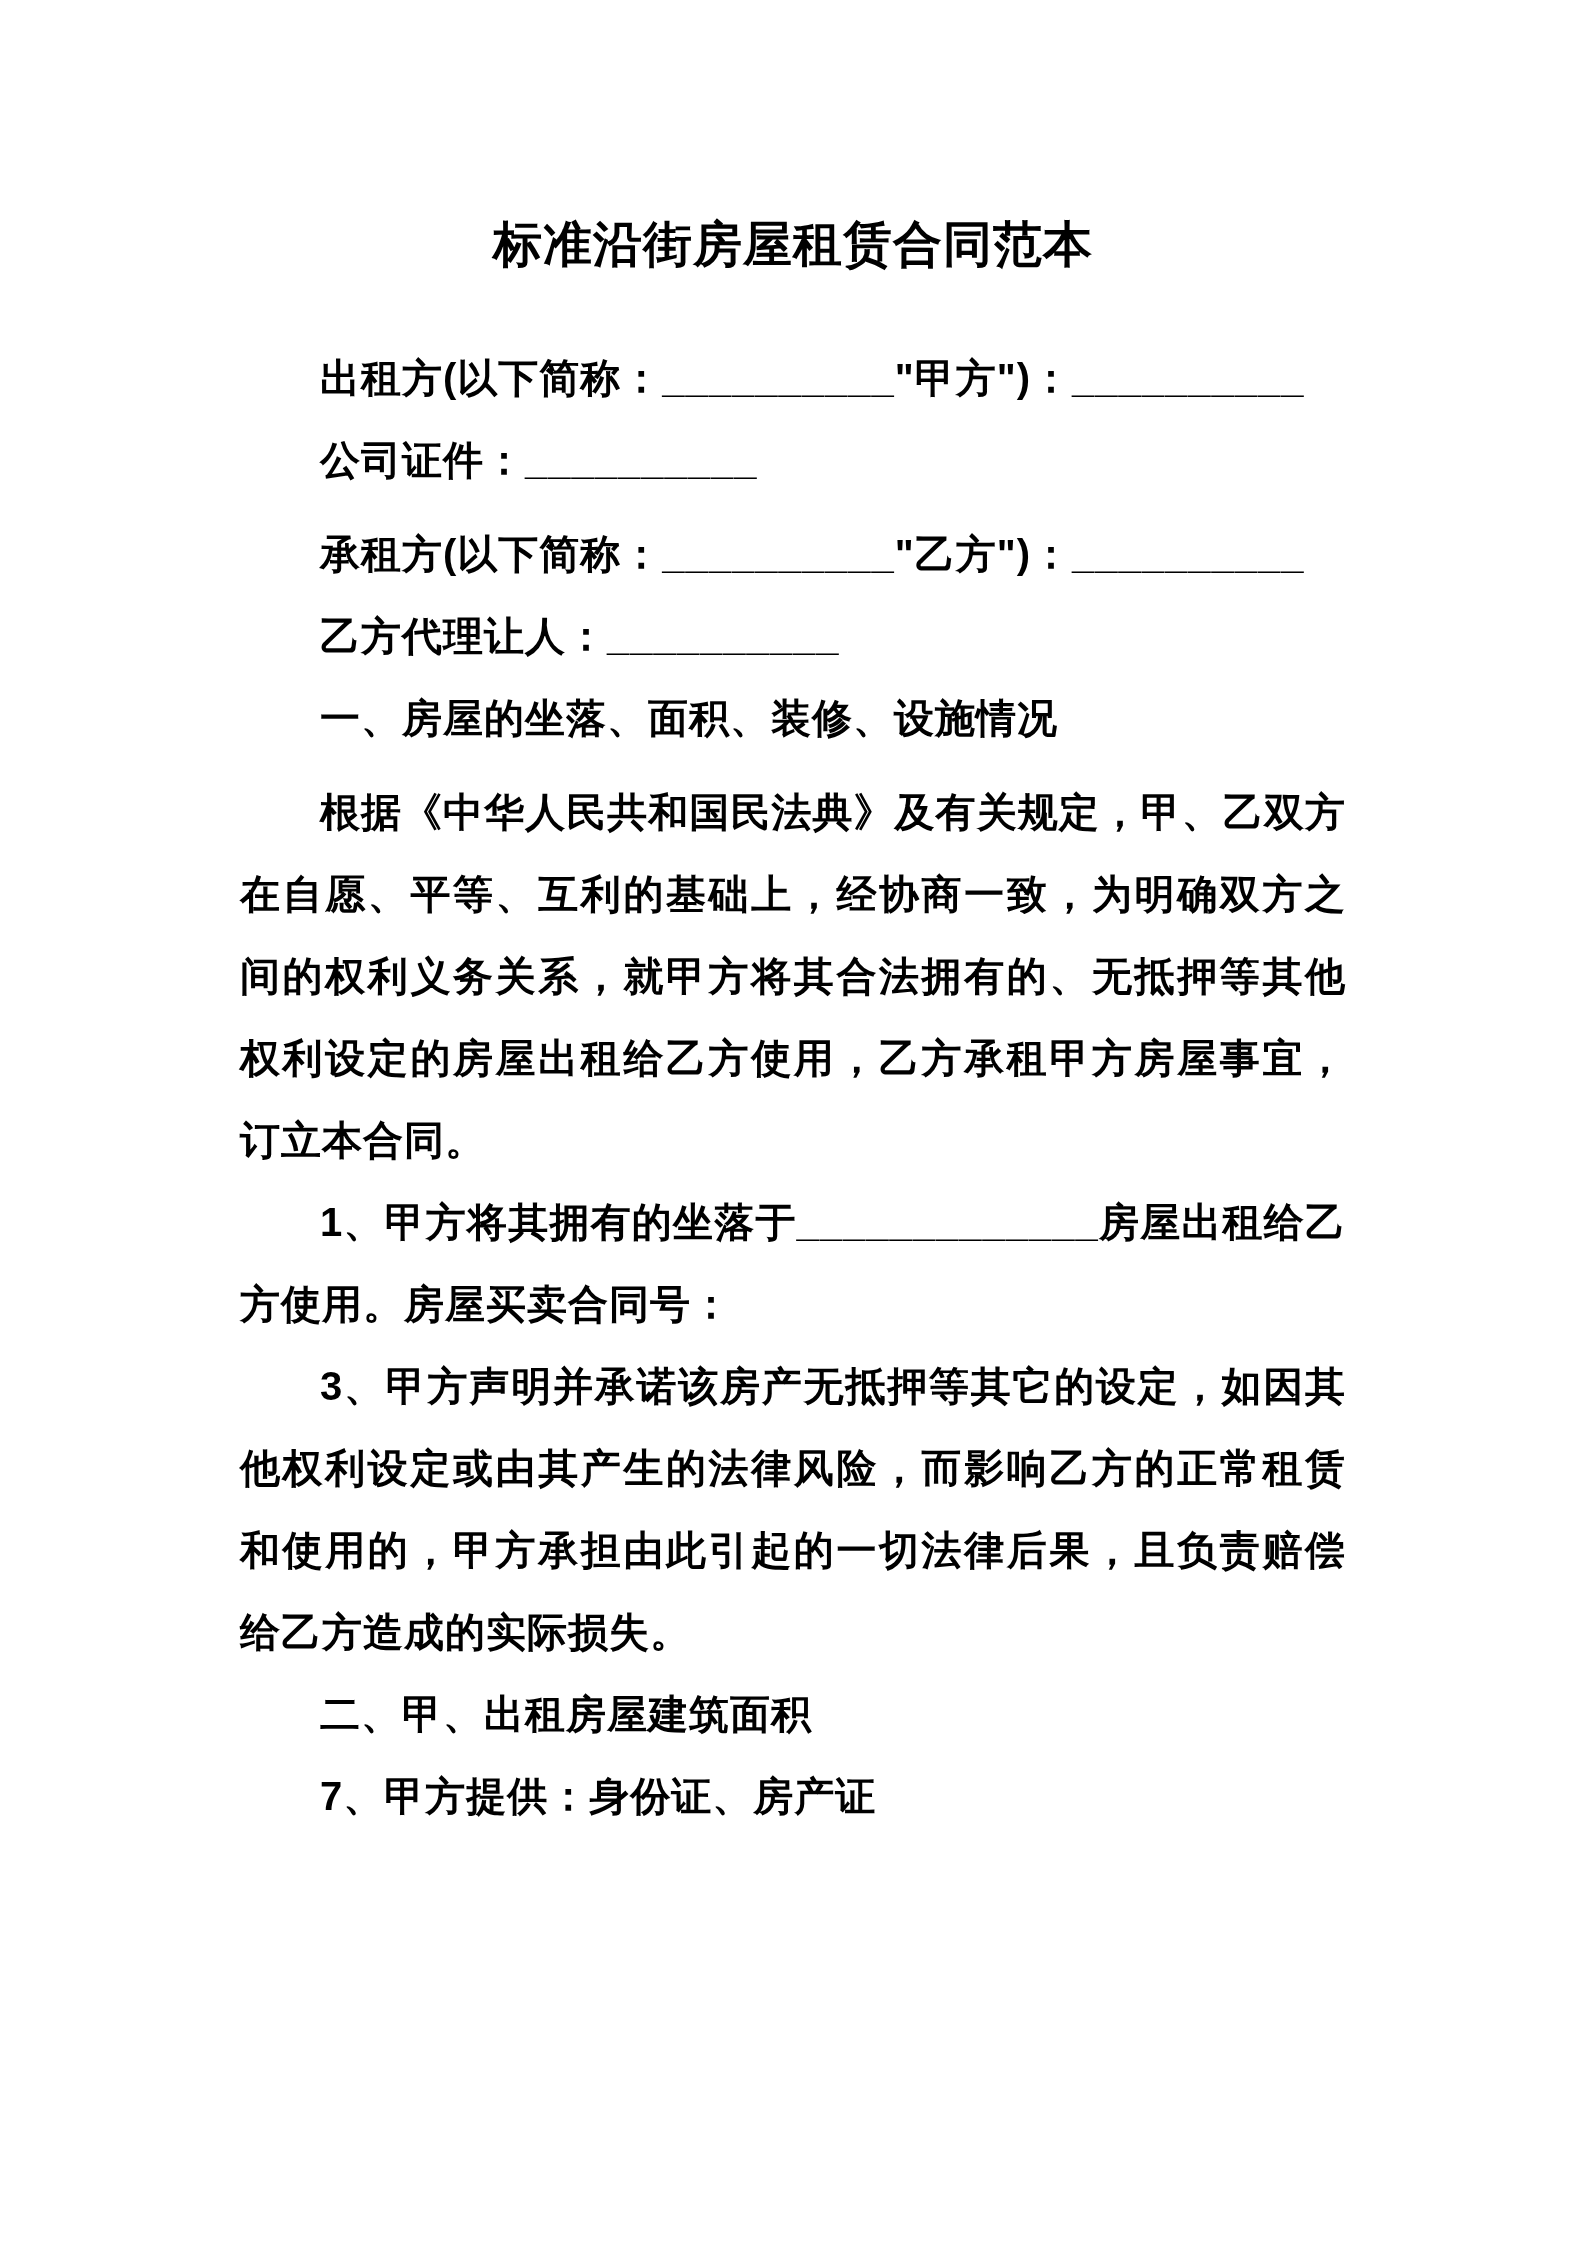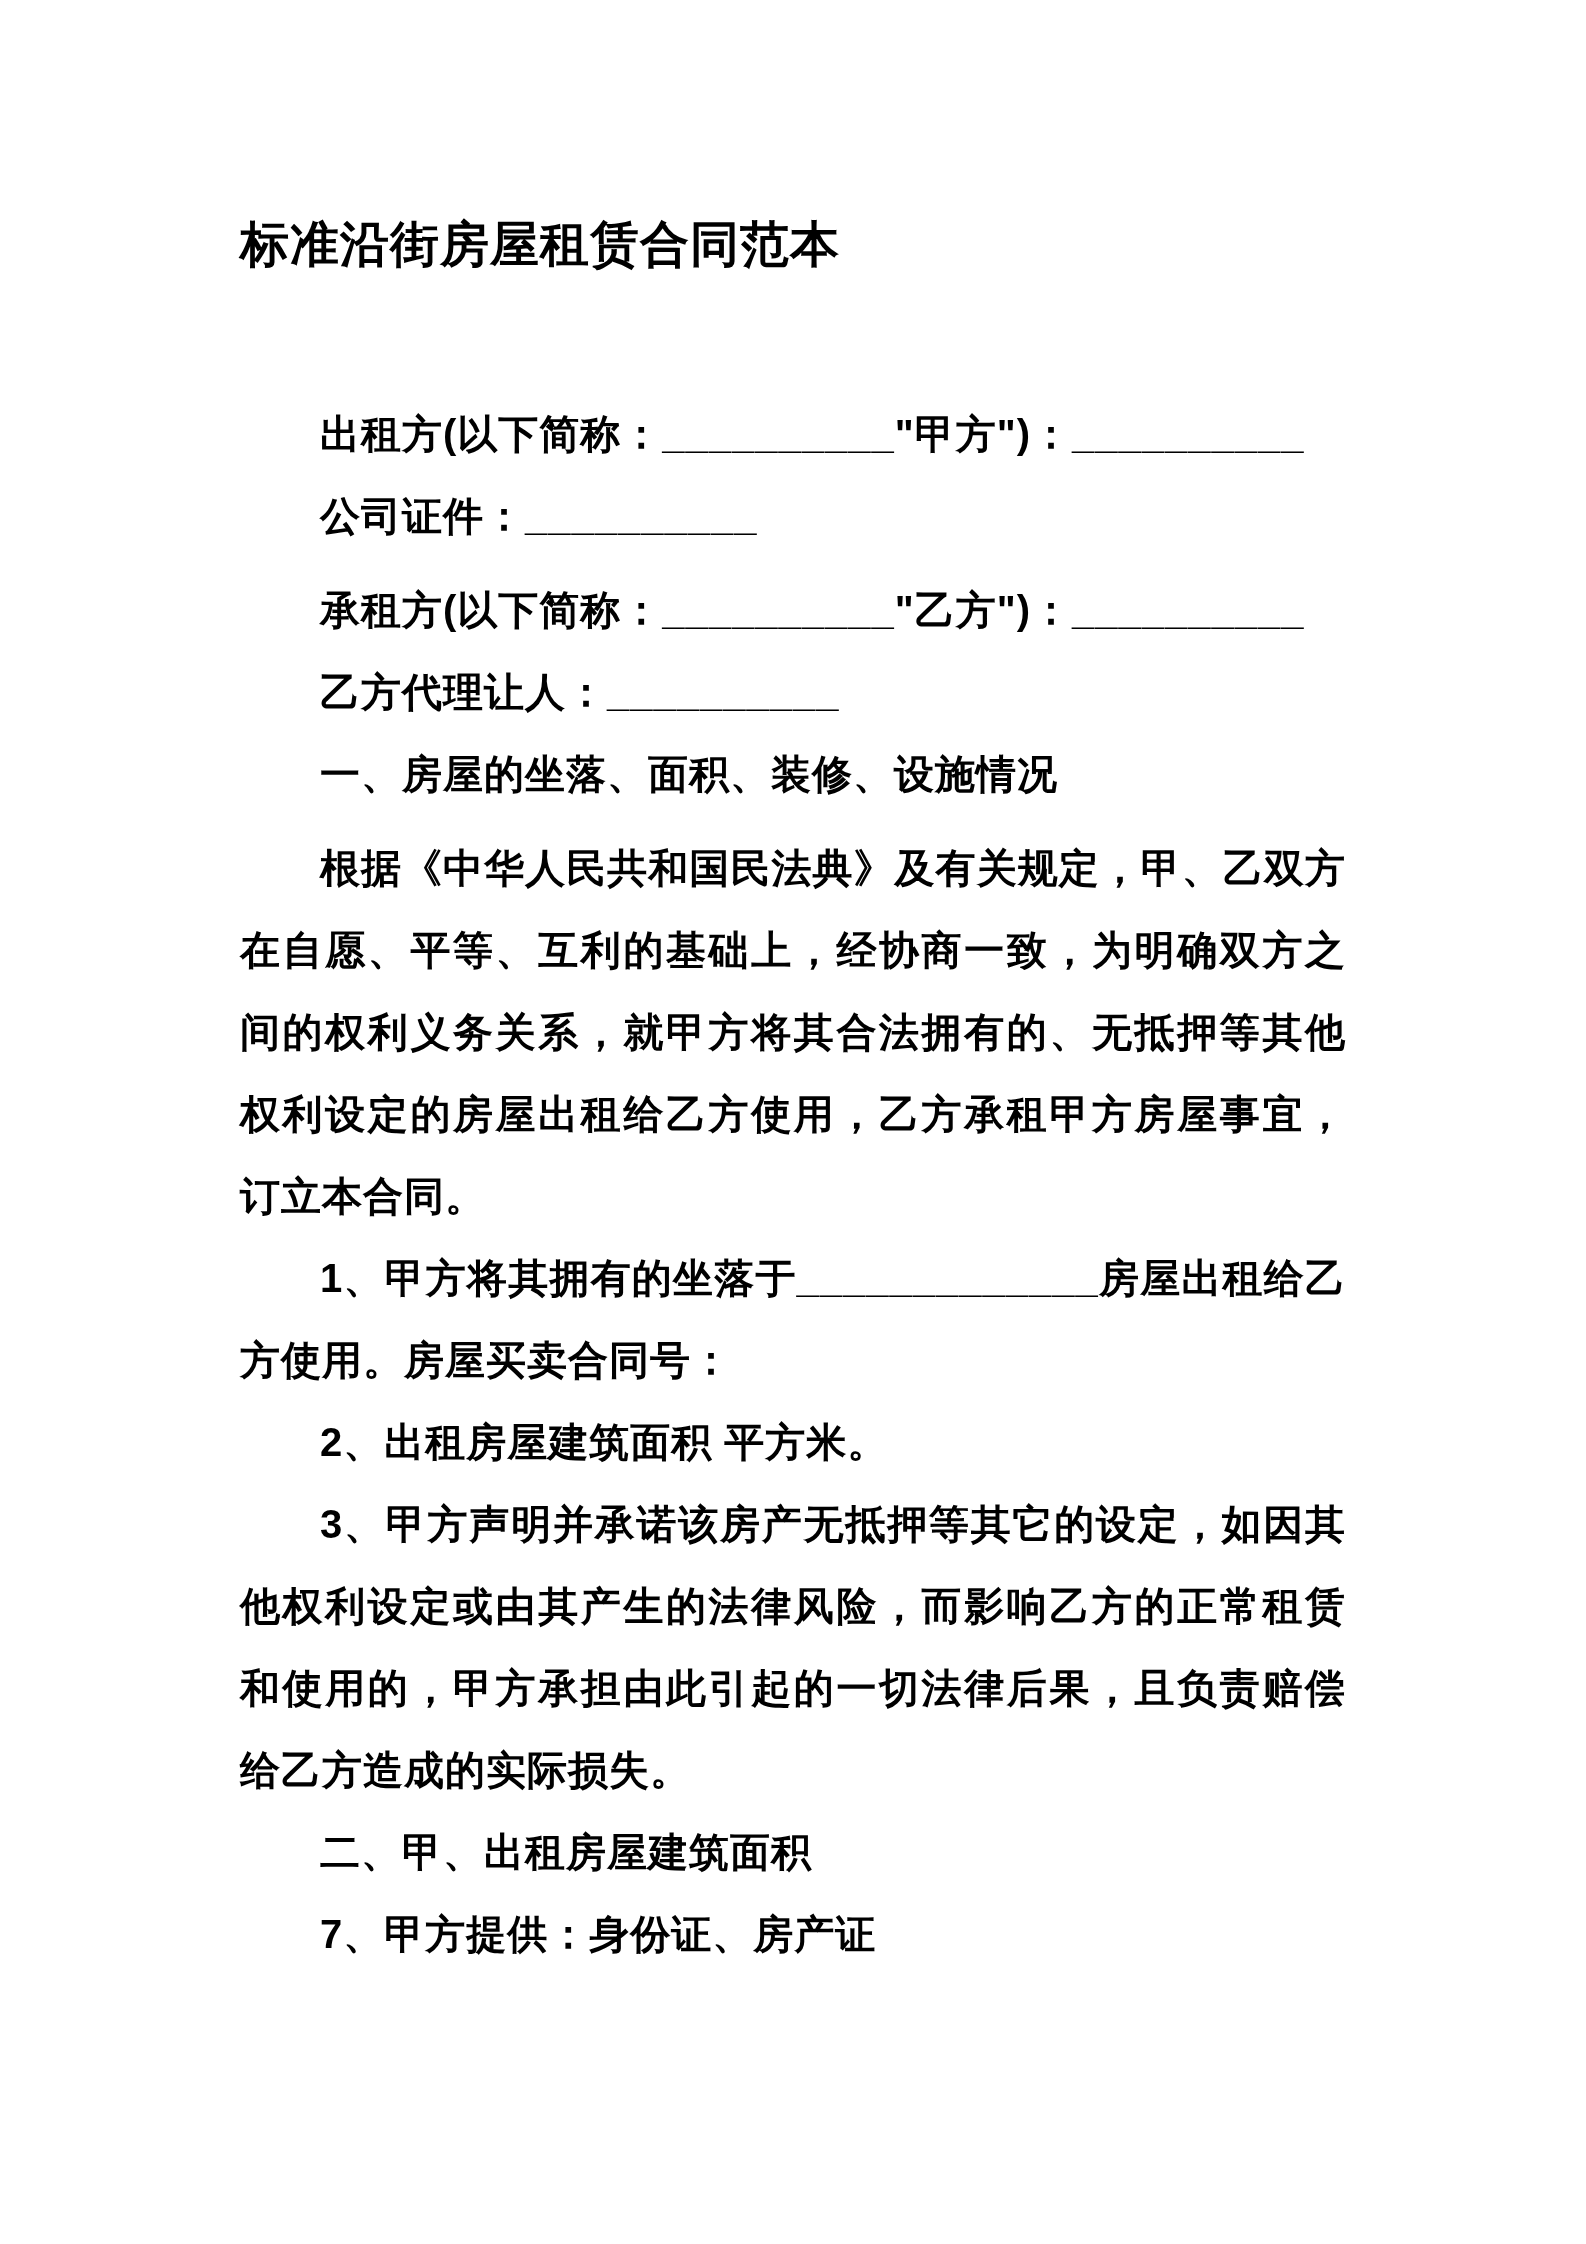--- a/index.html
+++ b/index.html
@@ -15,22 +15,22 @@
     background: #ffffff;
     padding: 215px 240px 0 240px;
     font-family: "Liberation Sans", "DejaVu Sans", sans-serif;
     font-weight: bold;
     color: #000000;
     overflow: hidden;
   }
   .doc-title {
     font-size: 49px;
     line-height: 58px;
-    text-align: left;
-    margin: 0 0 120px 0;
+    text-align: center;
+    margin: 0 0 64px 0;
     letter-spacing: 1px;
   }
   .para {
     font-size: 40px;
     line-height: 82px;
     margin: 0;
     text-align: justify;
     text-indent: 80px;
     word-break: break-all;
     letter-spacing: 1px;
@@ -53,21 +53,20 @@
   <p class="para gap-before">承租方(以下简称：__________"乙方")：__________</p>
 
   <p class="para">乙方代理让人：__________</p>
 
   <p class="para">一、房屋的坐落、面积、装修、设施情况</p>
 
   <p class="para gap-before">根据《中华人民共和国民法典》及有关规定，甲、乙双方在自愿、平等、互利的基础上，经协商一致，为明确双方之间的权利义务关系，就甲方将其合法拥有的、无抵押等其他权利设定的房屋出租给乙方使用，乙方承租甲方房屋事宜，订立本合同。</p>
 
   <p class="para">1、甲方将其拥有的坐落于_____________房屋出租给乙方使用。房屋买卖合同号：</p>
 
-  <p class="para">2、出租房屋建筑面积 平方米。</p>
 
   <p class="para">3、甲方声明并承诺该房产无抵押等其它的设定，如因其他权利设定或由其产生的法律风险，而影响乙方的正常租赁和使用的，甲方承担由此引起的一切法律后果，且负责赔偿给乙方造成的实际损失。</p>
 
   <p class="para">二、甲、出租房屋建筑面积</p>
 
   <p class="para">7、甲方提供：身份证、房产证</p>
 
 
 </div>
 

